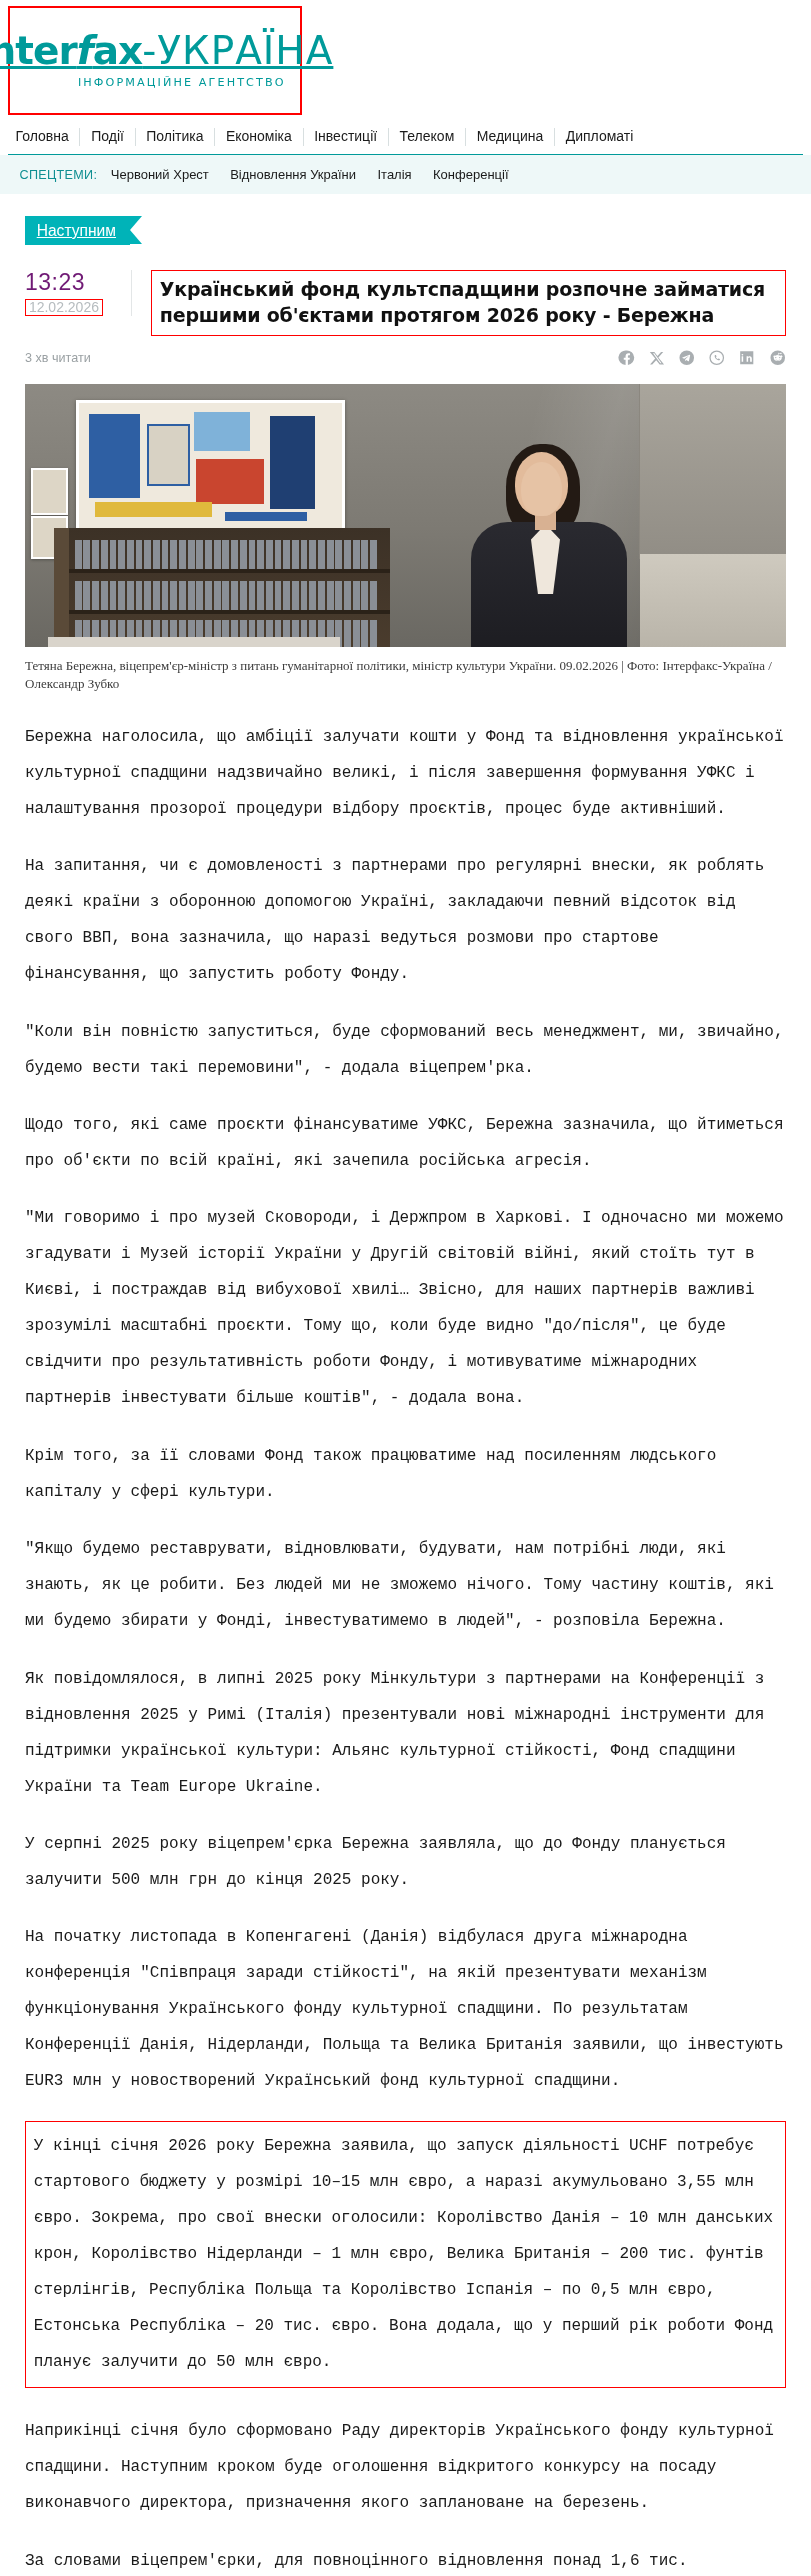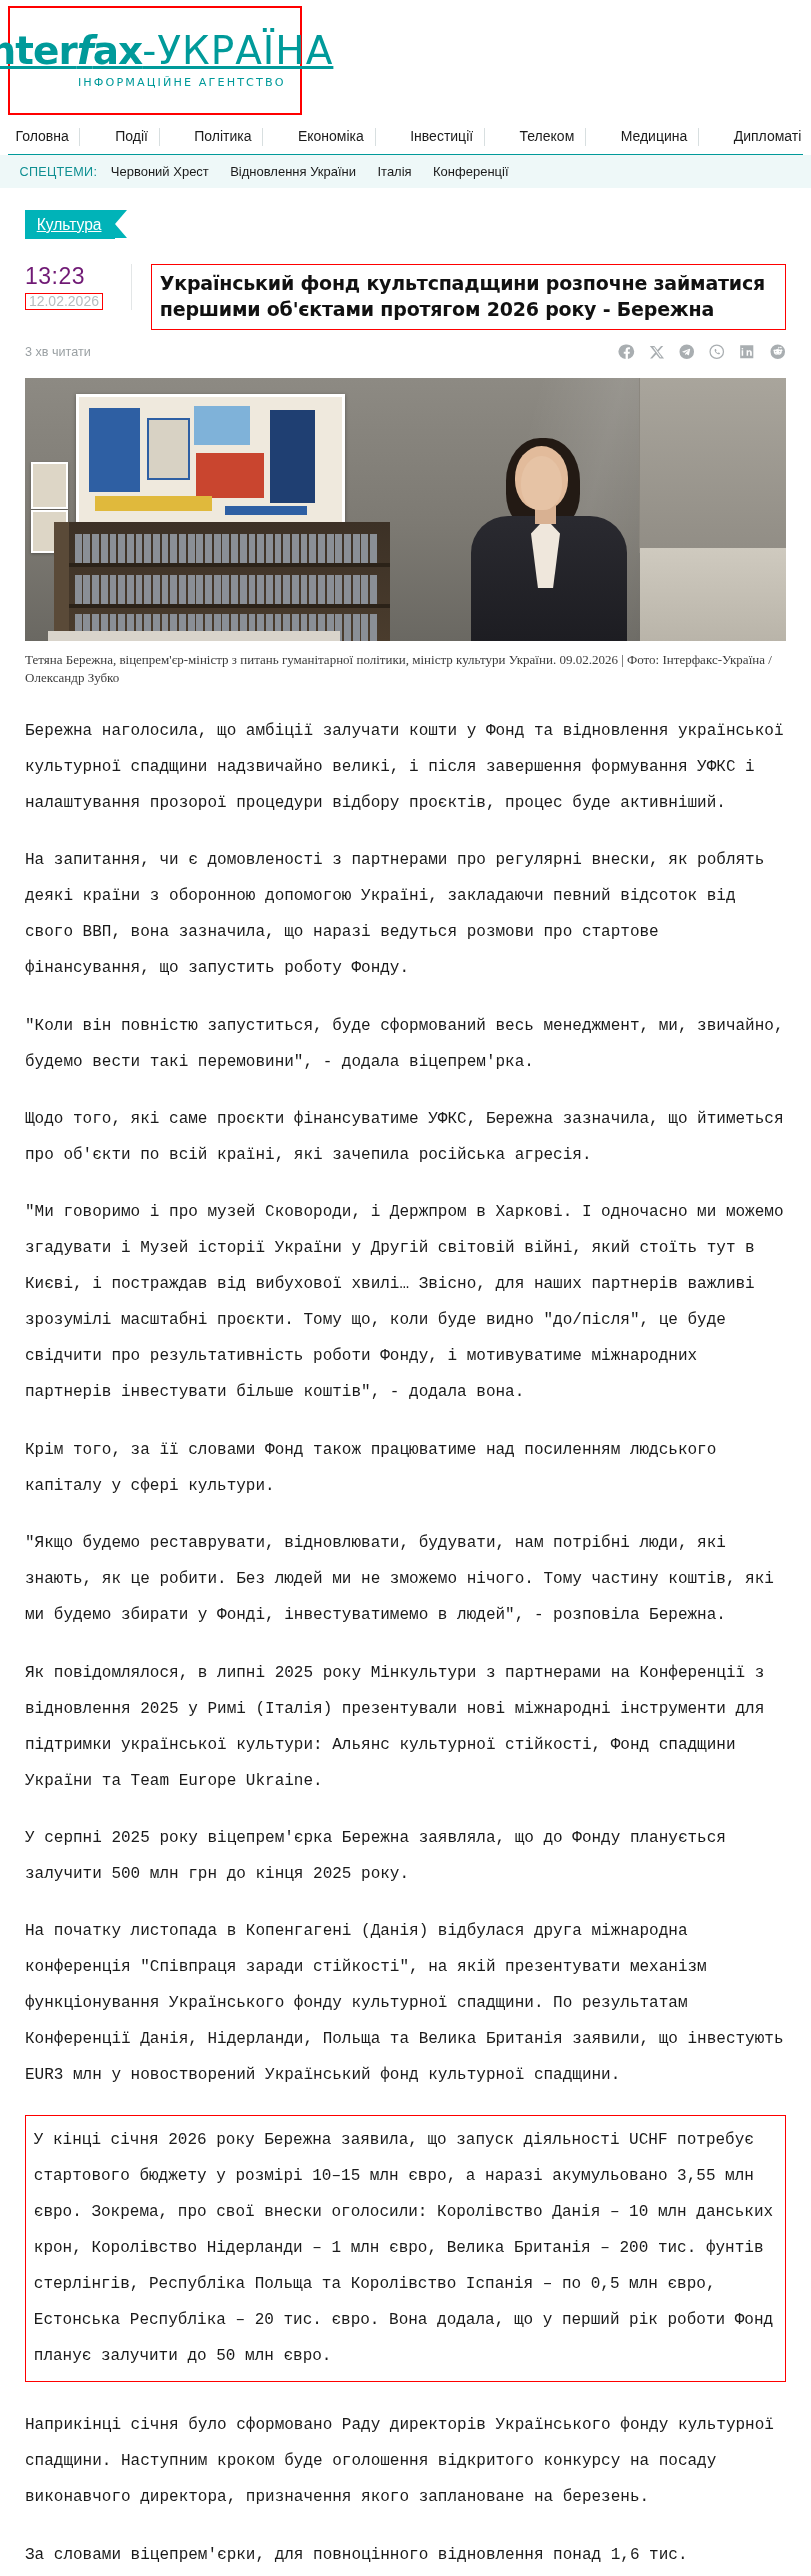--- a/index.html
+++ b/index.html
@@ -64,21 +64,20 @@
 
   
   .mainnav {
     margin-top: 8.8px;
     padding: 0 7.8px;
     display: flex;
     align-items: center;
     height: 27px;
     overflow: hidden;
     white-space: nowrap;
-    gap: 24px;
   }
   .mainnav a {
     color: #1b1b1b;
     text-decoration: none;
     font-size: 14px;
     padding: 0 10.7px;
     line-height: 17.5px;
     display: inline-block;
     border-right: 1px solid #d8dfe0;
   }
@@ -87,21 +86,21 @@
 
   .nav-rule {
     margin: 3.9px 7.8px 0 7.8px;
     border-top: 1.9px solid #009a9a;
     height: 0;
   }
 
   
   .spectemy {
     background: #eef8f8;
-    height: 33px;
+    height: 39px;
     display: flex;
     align-items: center;
     padding: 0 19.5px;
     white-space: nowrap;
     overflow: hidden;
   }
   .spectemy .st-label {
     color: #0f8f92;
     font-size: 12.6px;
     letter-spacing: 0.3px;
@@ -384,21 +383,21 @@
 
   <div class="spectemy">
     <span class="st-label">СПЕЦТЕМИ:</span>
     <a href="#">Червоний Хрест</a>
     <a href="#">Відновлення України</a>
     <a href="#">Італія</a>
     <a href="#">Конференції</a>
   </div>
 
   <div class="cat-row">
-    <a class="cat-flag" href="#">Культура</a>
+    <a class="cat-flag" href="#">Наступним</a>
   </div>
 
   <div class="head-block">
     <div class="time-col">
       <div class="time-big">13:23</div>
       <div class="date-small">12.02.2026</div>
     </div>
     <div class="title-col">
       <h1 class="article-title">Український фонд культспадщини розпочне займатися першими об'єктами протягом 2026 року - Бережна</h1>
     </div>

